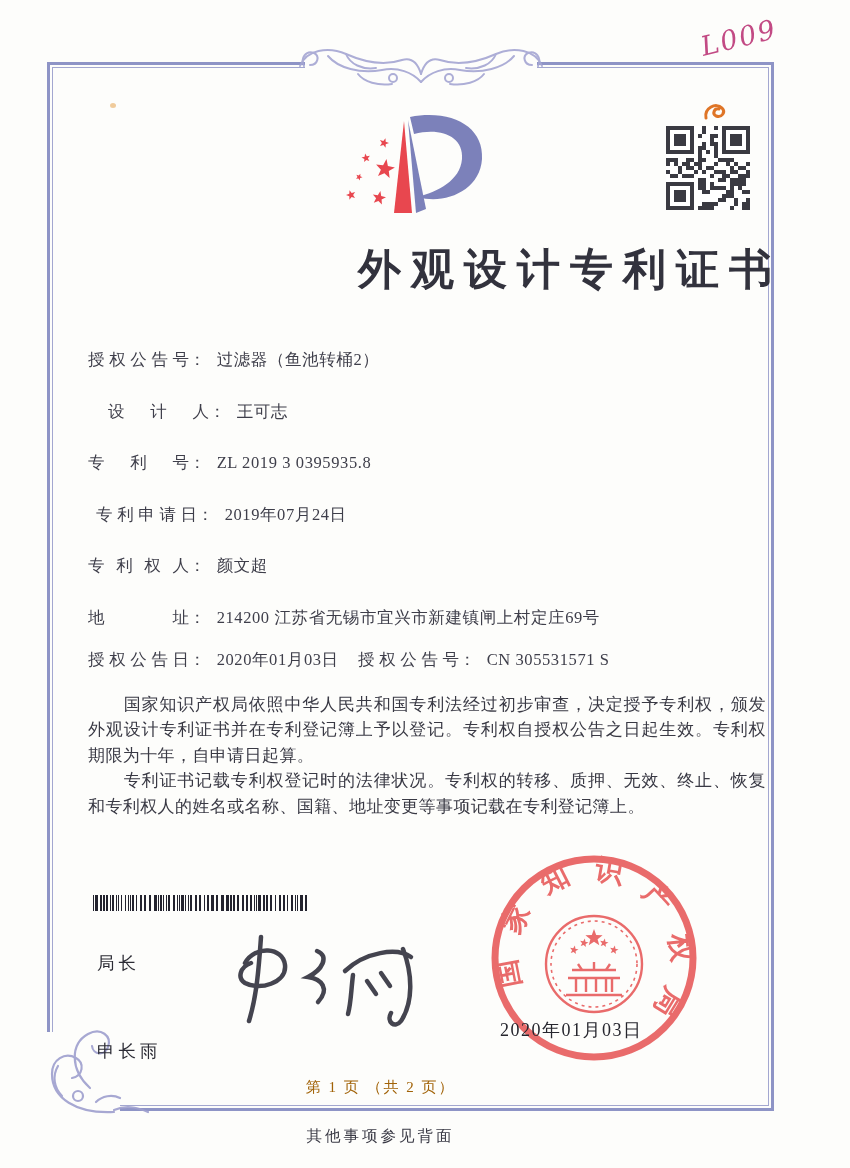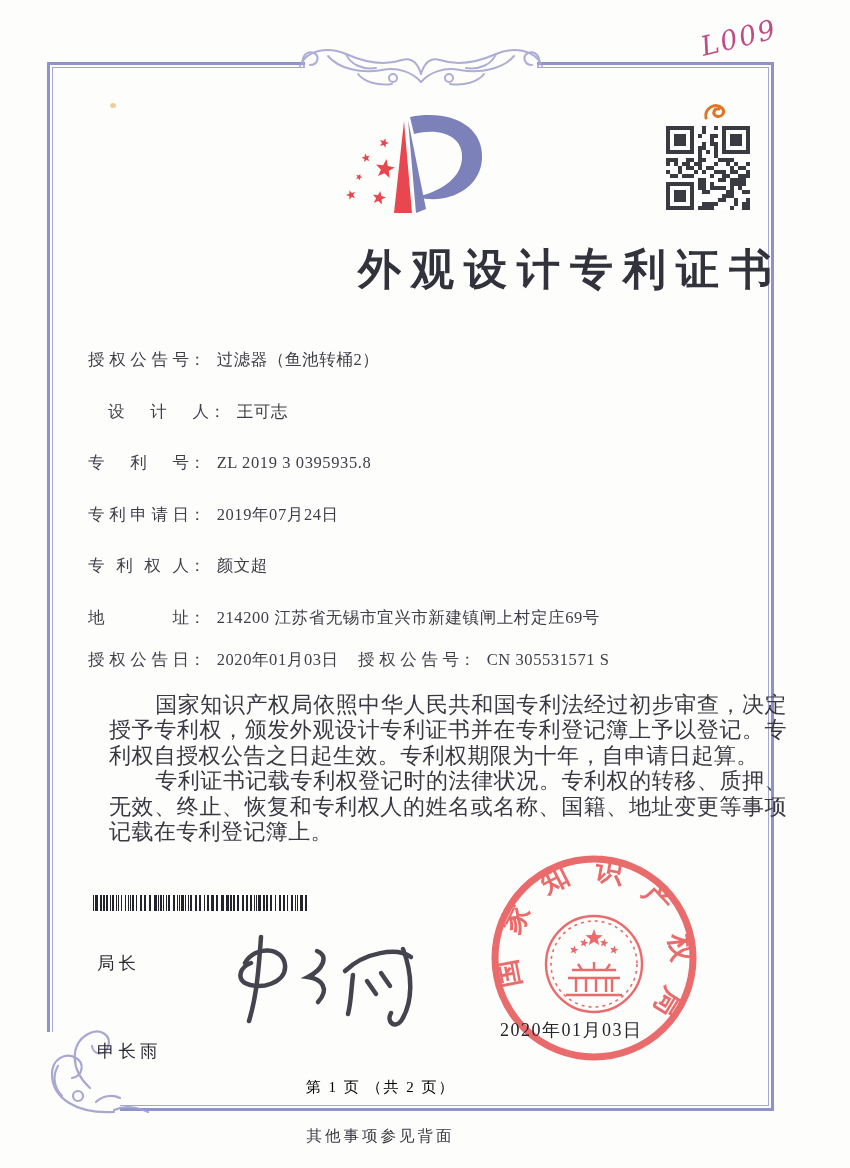--- a/index.html
+++ b/index.html
@@ -37,37 +37,37 @@
   .flabel{
     display:inline-block;width:101px;
     text-align:justify;text-align-last:justify;
   }
   .fcolon{display:inline-block;}
   .fvalue{margin-left:7px;letter-spacing:.6px;font-family:Liberation Serif, serif;}
   .pair2{position:absolute;left:270px;top:0;}
   
   .paras{
     position:absolute;left:88px;top:692px;width:678px;
-    font-size:22px;line-height:25.4px;color:#393944;
-    text-align:justify;letter-spacing:.4px;margin-left:21px;
+    font-size:17px;line-height:25.4px;color:#393944;
+    text-align:justify;letter-spacing:.4px;
   }
   .paras p{margin:0;text-indent:2.1em;}
   
   .signer{
     position:absolute;left:97px;top:955px;
     font-size:17.5px;color:#2c2c35;letter-spacing:4px;line-height:1;
   }
   .signer .name{position:absolute;left:0;top:40px;white-space:nowrap;margin-top:48px;}
   .seal-date{
     position:absolute;left:500px;top:1018px;
     font-size:18px;color:#26262e;letter-spacing:1.5px;white-space:nowrap;
   }
   .page-info{
     position:absolute;left:20px;top:1078px;width:721px;text-align:center;
-    font-size:15px;color:#000000;letter-spacing:2px;
+    font-size:15px;color:#a16207;letter-spacing:2px;
   }
   .back-note{
     position:absolute;left:20px;top:1126px;width:721px;text-align:center;
     font-size:15.5px;color:#3a3a45;letter-spacing:3px;
   }
   
   .handnote{
     position:absolute;left:700px;top:22px;
     font-size:27px;color:#c24a84;font-style:italic;letter-spacing:2px;
     transform:rotate(-14deg);font-family:"DejaVu Serif",serif;
@@ -378,21 +378,21 @@
     <span class="fvalue">过滤器（鱼池转桶2）</span>
   </div>
   <div class="field-row" style="top:402px;margin-left:20px;">
     <span class="flabel">设计人</span><span class="fcolon">：</span>
     <span class="fvalue">王可志</span>
   </div>
   <div class="field-row" style="top:453px;">
     <span class="flabel">专利号</span><span class="fcolon">：</span>
     <span class="fvalue">ZL 2019 3 0395935.8</span>
   </div>
-  <div class="field-row" style="top:505px;">
+  <div class="field-row" style="top:505px;margin-left:8px;">
     <span class="flabel">专利申请日</span><span class="fcolon">：</span>
     <span class="fvalue">2019年07月24日</span>
   </div>
   <div class="field-row" style="top:556px;">
     <span class="flabel">专利权人</span><span class="fcolon">：</span>
     <span class="fvalue">颜文超</span>
   </div>
   <div class="field-row" style="top:608px;">
     <span class="flabel">地址</span><span class="fcolon">：</span>
     <span class="fvalue">214200 江苏省无锡市宜兴市新建镇闸上村定庄69号</span>

